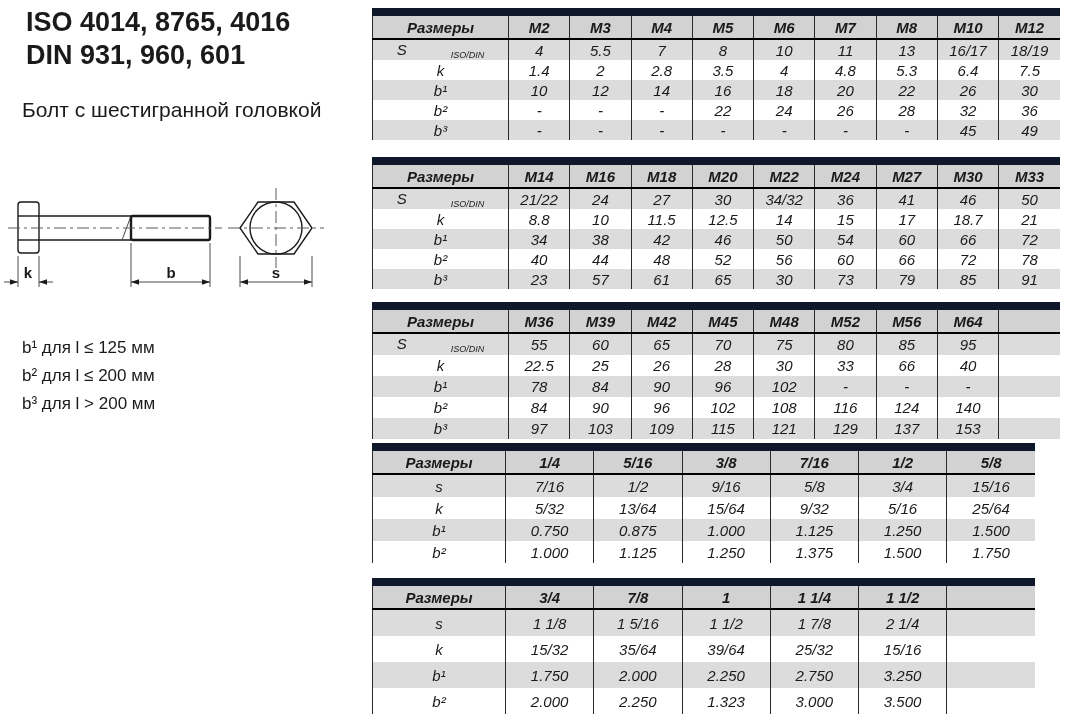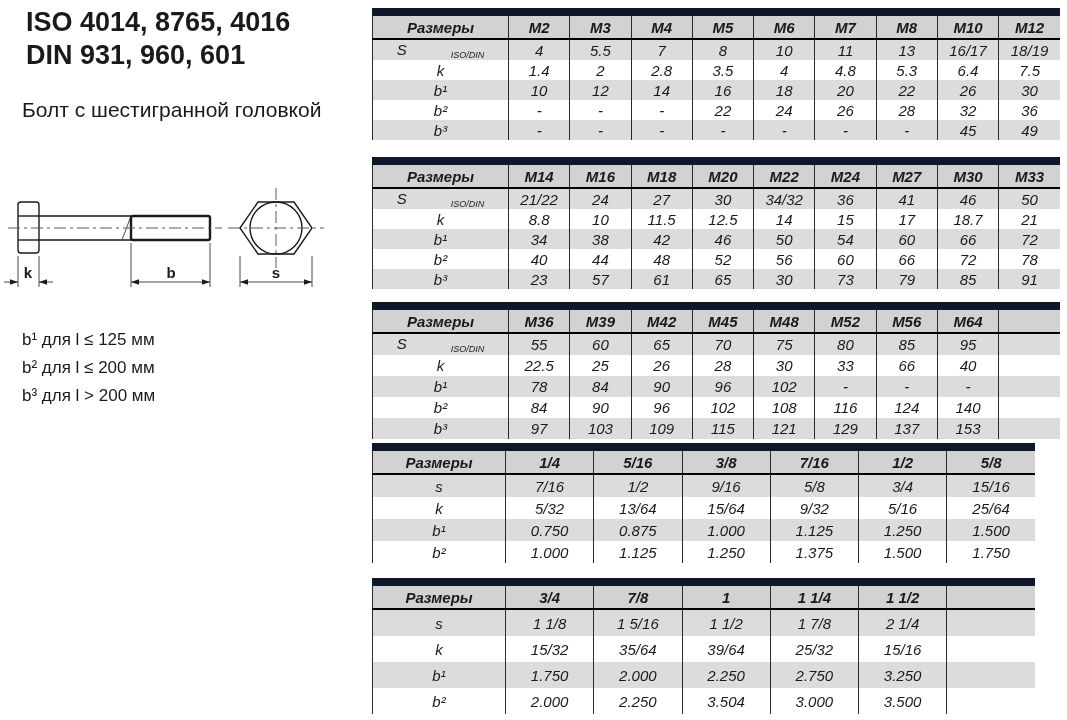--- a/index.html
+++ b/index.html
@@ -7,21 +7,21 @@
     width:1067px;height:720px;position:relative;overflow:hidden;
     background:#ffffff;color:#1a1a1a;
     font-family:"Liberation Sans","DejaVu Sans",sans-serif;
   }
   
   .title-block{position:absolute;left:26px;top:6px;}
   .title-line{font-size:27px;font-weight:bold;line-height:33px;letter-spacing:0px;white-space:nowrap;}
   .subtitle-block{position:absolute;left:22px;top:95px;}
   .subtitle-line{font-size:21px;font-weight:normal;line-height:29px;white-space:nowrap;}
   .diagram-wrap{position:absolute;left:0px;top:183px;width:340px;height:120px;}
-  .notes-block{position:absolute;left:22px;top:326px;}
+  .notes-block{position:absolute;left:22px;top:334px;}
   .note-line{font-size:17px;line-height:28px;white-space:nowrap;}
   
   .tbl{position:absolute;left:372px;}
   .t0{top:8px}.t1{top:157px}.t2{top:302px}.t3{top:443px}.t4{top:578px}
   table{border-collapse:collapse;table-layout:fixed;border-top:8px solid #0f172a;font-style:italic;}
   .t0 table,.t1 table,.t2 table{width:688px;}
   .t3 table,.t4 table{width:663px;}
   th,td{padding:0;text-align:center;vertical-align:middle;border-left:1px solid #2a2a2a;}
   th{background:#d2d2d2;border-bottom:2px solid #000;font-weight:bold;font-size:15px;height:22px;}
   td{font-size:15px;}
@@ -492,20 +492,20 @@
           <td>2.000</td>
           <td>2.250</td>
           <td>2.750</td>
           <td>3.250</td>
           <td></td>
         </tr>
         <tr>
           <td><span>b²</span></td>
           <td>2.000</td>
           <td>2.250</td>
-          <td>3.504</td>
+          <td>1.323</td>
           <td>3.000</td>
           <td>3.500</td>
           <td></td>
         </tr>
       </tbody>
     </table>
   </div>
 
 </body></html>

